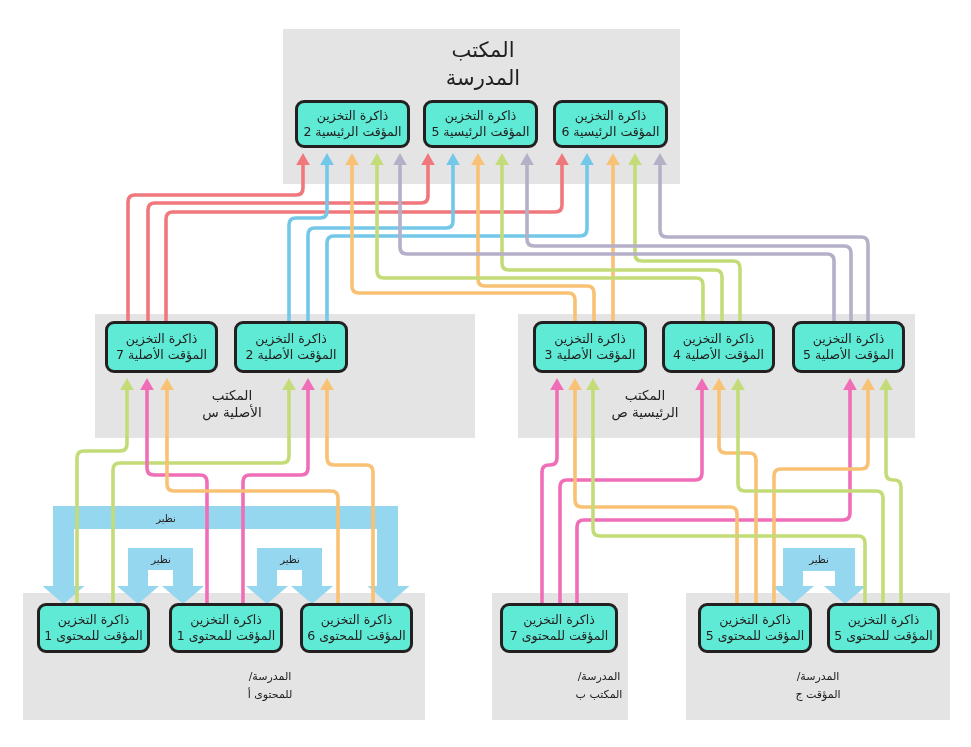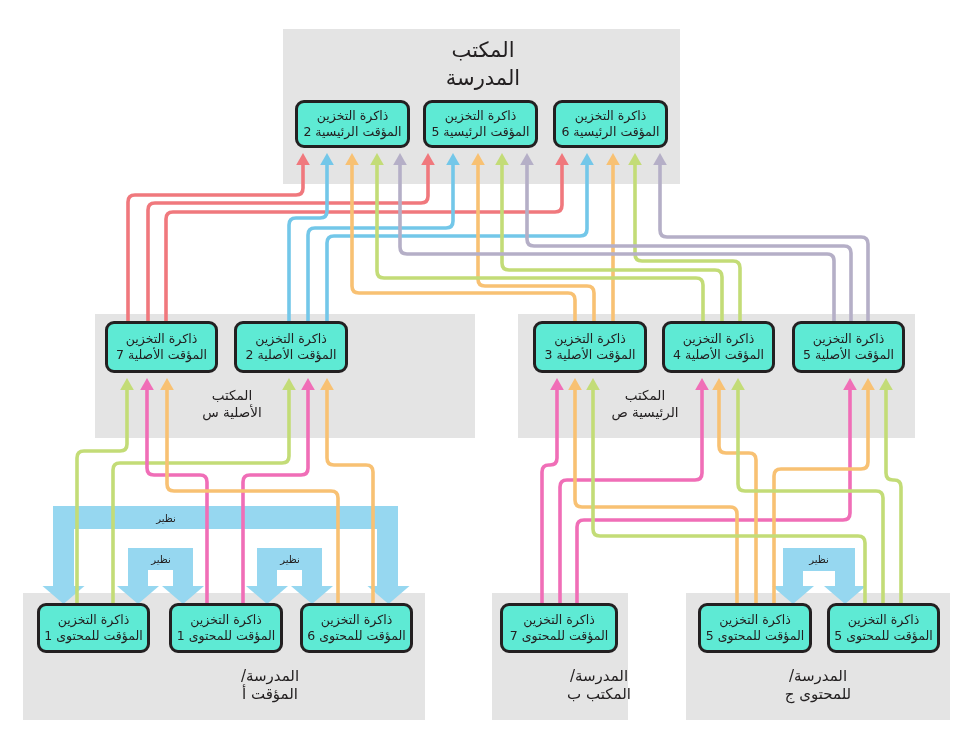--- a/index.html
+++ b/index.html
@@ -6,21 +6,21 @@
   body{font-family:"DejaVu Sans",sans-serif;color:#232021;}
   #stage{position:relative;width:971px;height:747px;background:#ffffff;overflow:hidden;}
   .panel{position:absolute;background:#e4e4e4;z-index:0;}
   #arrow-layer{position:absolute;left:0;top:0;z-index:1;pointer-events:none;}
   .node{position:absolute;z-index:2;background:#5eead4;border:3px solid #232021;border-radius:9px;
         box-sizing:border-box;display:flex;flex-direction:column;align-items:center;justify-content:center;
         direction:rtl;text-align:center;font-size:12.5px;line-height:16.5px;white-space:nowrap;}
   .plabel{position:absolute;z-index:2;direction:rtl;text-align:center;transform:translateX(-50%);white-space:nowrap;}
   .title-label{font-size:21px;line-height:28px;}
   .region-label{font-size:13.5px;line-height:17px;}
-  .school-label{font-size:15px;line-height:17.5px;}
+  .school-label{font-size:11px;line-height:17.5px;}
   .peer-label{position:absolute;z-index:2;direction:rtl;text-align:center;transform:translateX(-50%);
         font-size:10px;line-height:15px;white-space:nowrap;}
 </style>
 </head>
 <body>
 
 <div id="stage">
 
   <div class="panel" style="left:283px;top:29px;width:397px;height:155px;"></div>
   <div class="panel" style="left:95px;top:314px;width:380px;height:124px;"></div>
@@ -157,21 +157,21 @@
     <div>ذاكرة التخزين</div>
     <div>المؤقت الأصلية 4</div>
   </div>
   <div class="node" style="left:792px;top:321px;width:113px;height:52px;">
     <div>ذاكرة التخزين</div>
     <div>المؤقت الأصلية 5</div>
   </div>
 
   <div class="plabel school-label" style="left:270px;top:668px;">
     <div>المدرسة/</div>
-    <div>المؤقت أ</div>
+    <div>للمحتوى أ</div>
   </div>
   <div class="node" style="left:37px;top:603px;width:113px;height:50px;">
     <div>ذاكرة التخزين</div>
     <div>المؤقت للمحتوى 1</div>
   </div>
   <div class="node" style="left:169px;top:603px;width:114px;height:50px;">
     <div>ذاكرة التخزين</div>
     <div>المؤقت للمحتوى 1</div>
   </div>
   <div class="node" style="left:300px;top:603px;width:113px;height:50px;">
@@ -183,21 +183,21 @@
     <div>المدرسة/</div>
     <div>المكتب ب</div>
   </div>
   <div class="node" style="left:500px;top:603px;width:118px;height:50px;">
     <div>ذاكرة التخزين</div>
     <div>المؤقت للمحتوى 7</div>
   </div>
 
   <div class="plabel school-label" style="left:818px;top:668px;">
     <div>المدرسة/</div>
-    <div>للمحتوى ج</div>
+    <div>المؤقت ج</div>
   </div>
   <div class="node" style="left:698px;top:603px;width:114px;height:50px;">
     <div>ذاكرة التخزين</div>
     <div>المؤقت للمحتوى 5</div>
   </div>
   <div class="node" style="left:827px;top:603px;width:113px;height:50px;">
     <div>ذاكرة التخزين</div>
     <div>المؤقت للمحتوى 5</div>
   </div>
 

